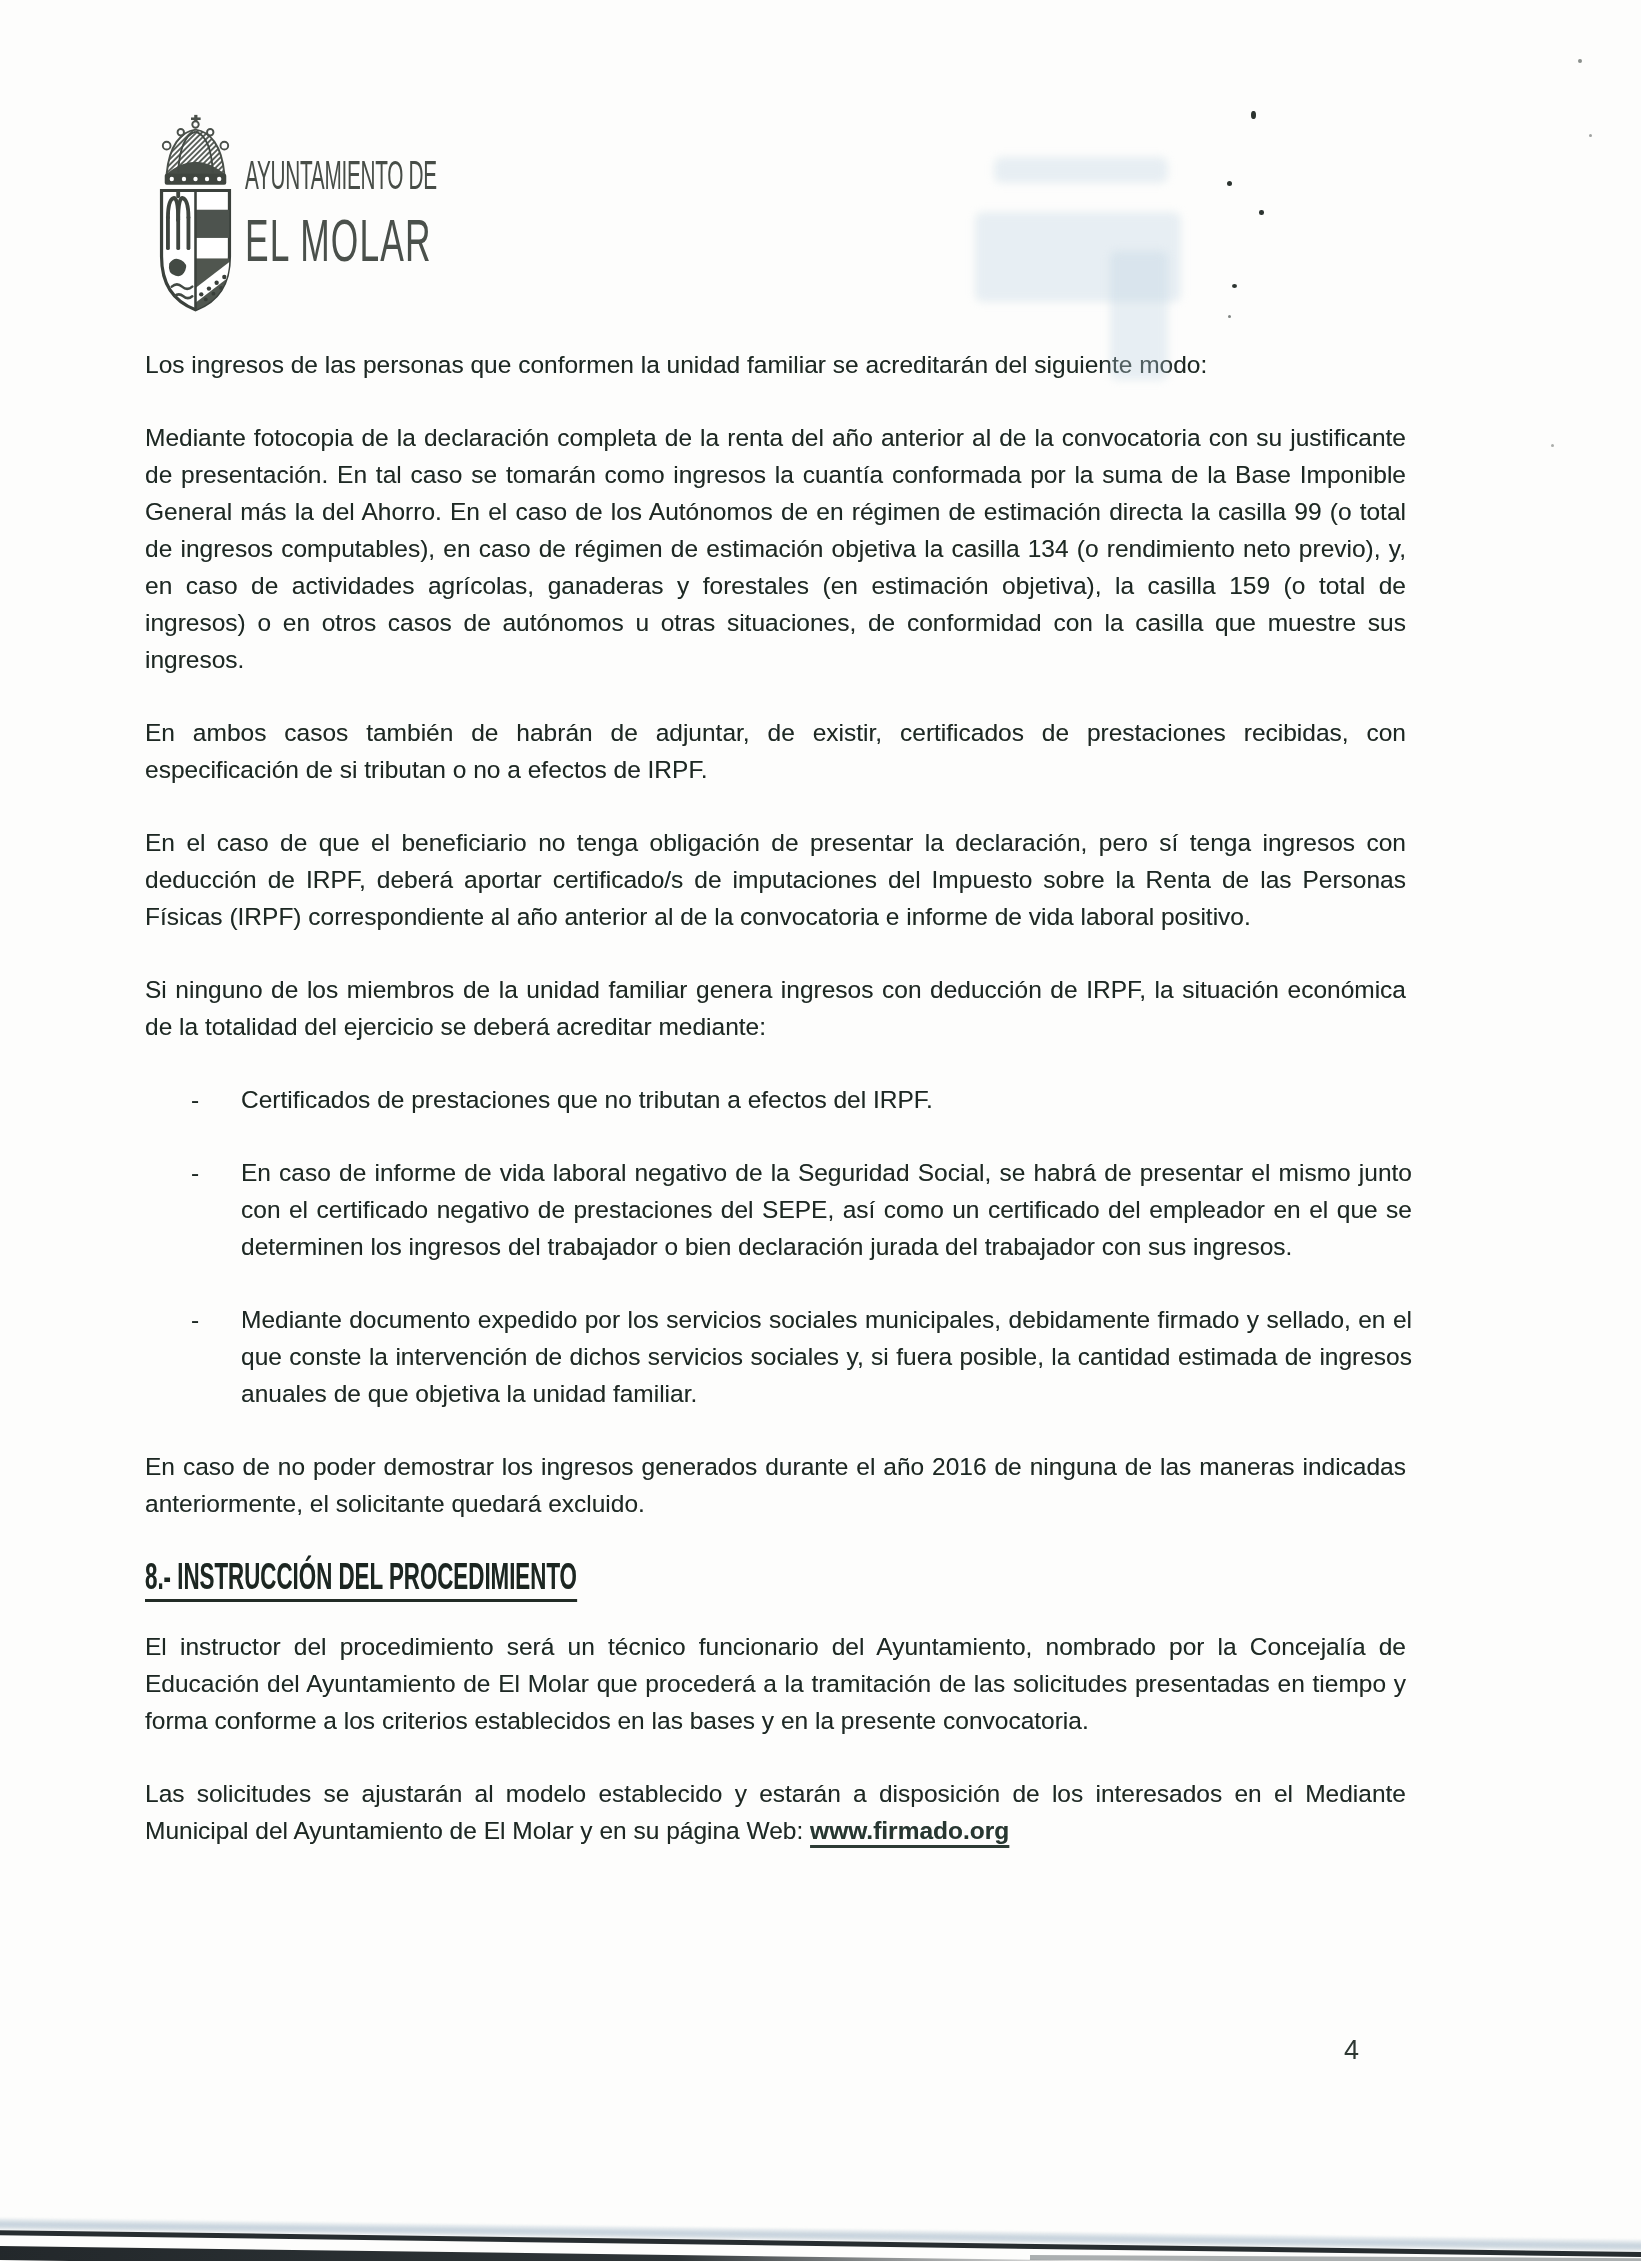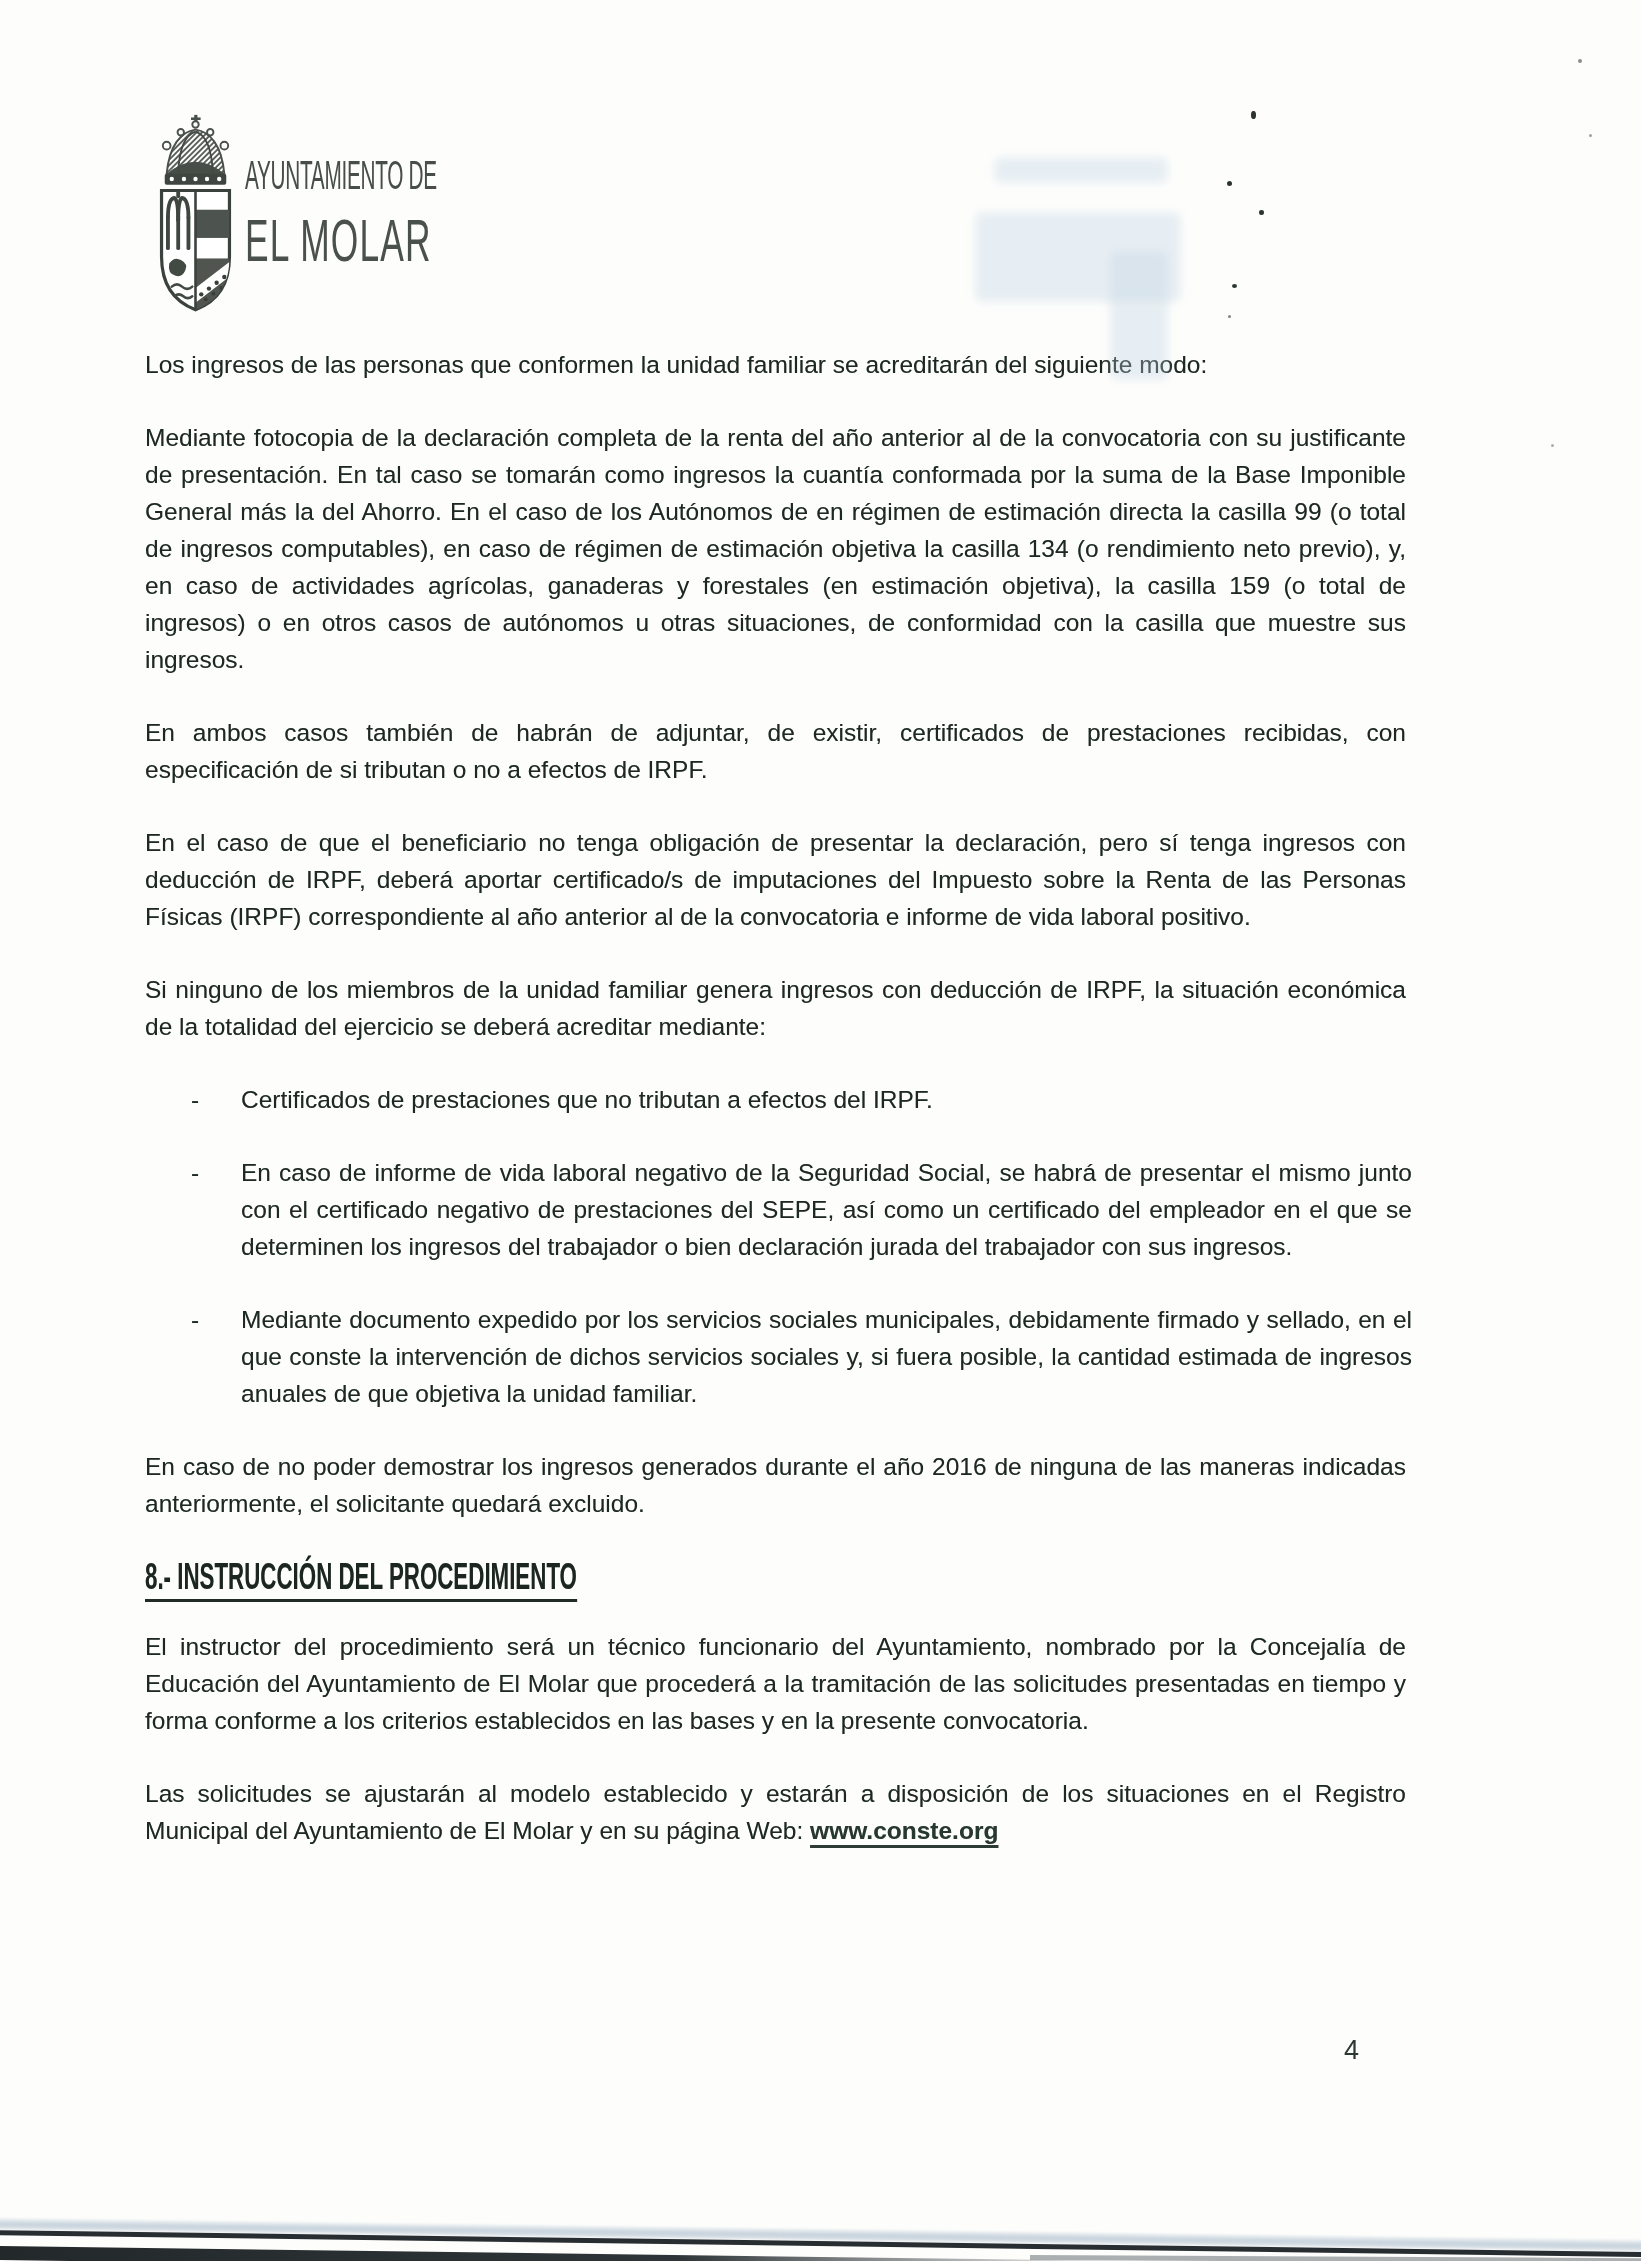--- a/index.html
+++ b/index.html
@@ -169,21 +169,21 @@
 
     <p>En caso de no poder demostrar los ingresos generados durante el año 2016 de ninguna de las maneras indicadas anteriormente, el solicitante quedará excluido.</p>
 
     <h2 class="sec-heading">
       <span class="u">8.- INSTRUCCIÓN DEL PROCEDIMIENTO</span>
     </h2>
 
     <p>El instructor del procedimiento será un técnico funcionario del Ayuntamiento, nombrado por la Concejalía de Educación del Ayuntamiento de El Molar que procederá a la tramitación de las solicitudes presentadas en tiempo y forma conforme a los criterios establecidos en las bases y en la presente convocatoria.</p>
 
 
-    <p><span>Las solicitudes se ajustarán al modelo establecido y estarán a disposición de los situaciones en el Registro Municipal del Ayuntamiento de El Molar y en su página Web: </span><span class="weblink">www.conste.org</span></p>
+    <p><span>Las solicitudes se ajustarán al modelo establecido y estarán a disposición de los interesados en el Mediante Municipal del Ayuntamiento de El Molar y en su página Web: </span><span class="weblink">www.firmado.org</span></p>
   </main>
 
   <div class="pagenum">4</div>
 
   <div class="ghost g1"></div>
   <div class="ghost g2"></div>
   <div class="ghost g3"></div>
 
   <div class="speck" style="left:1251px;top:111px;width:4.5px;height:8.4px;"></div>
   <div class="speck" style="left:1227px;top:181px;width:5.1px;height:5.1px;"></div>

